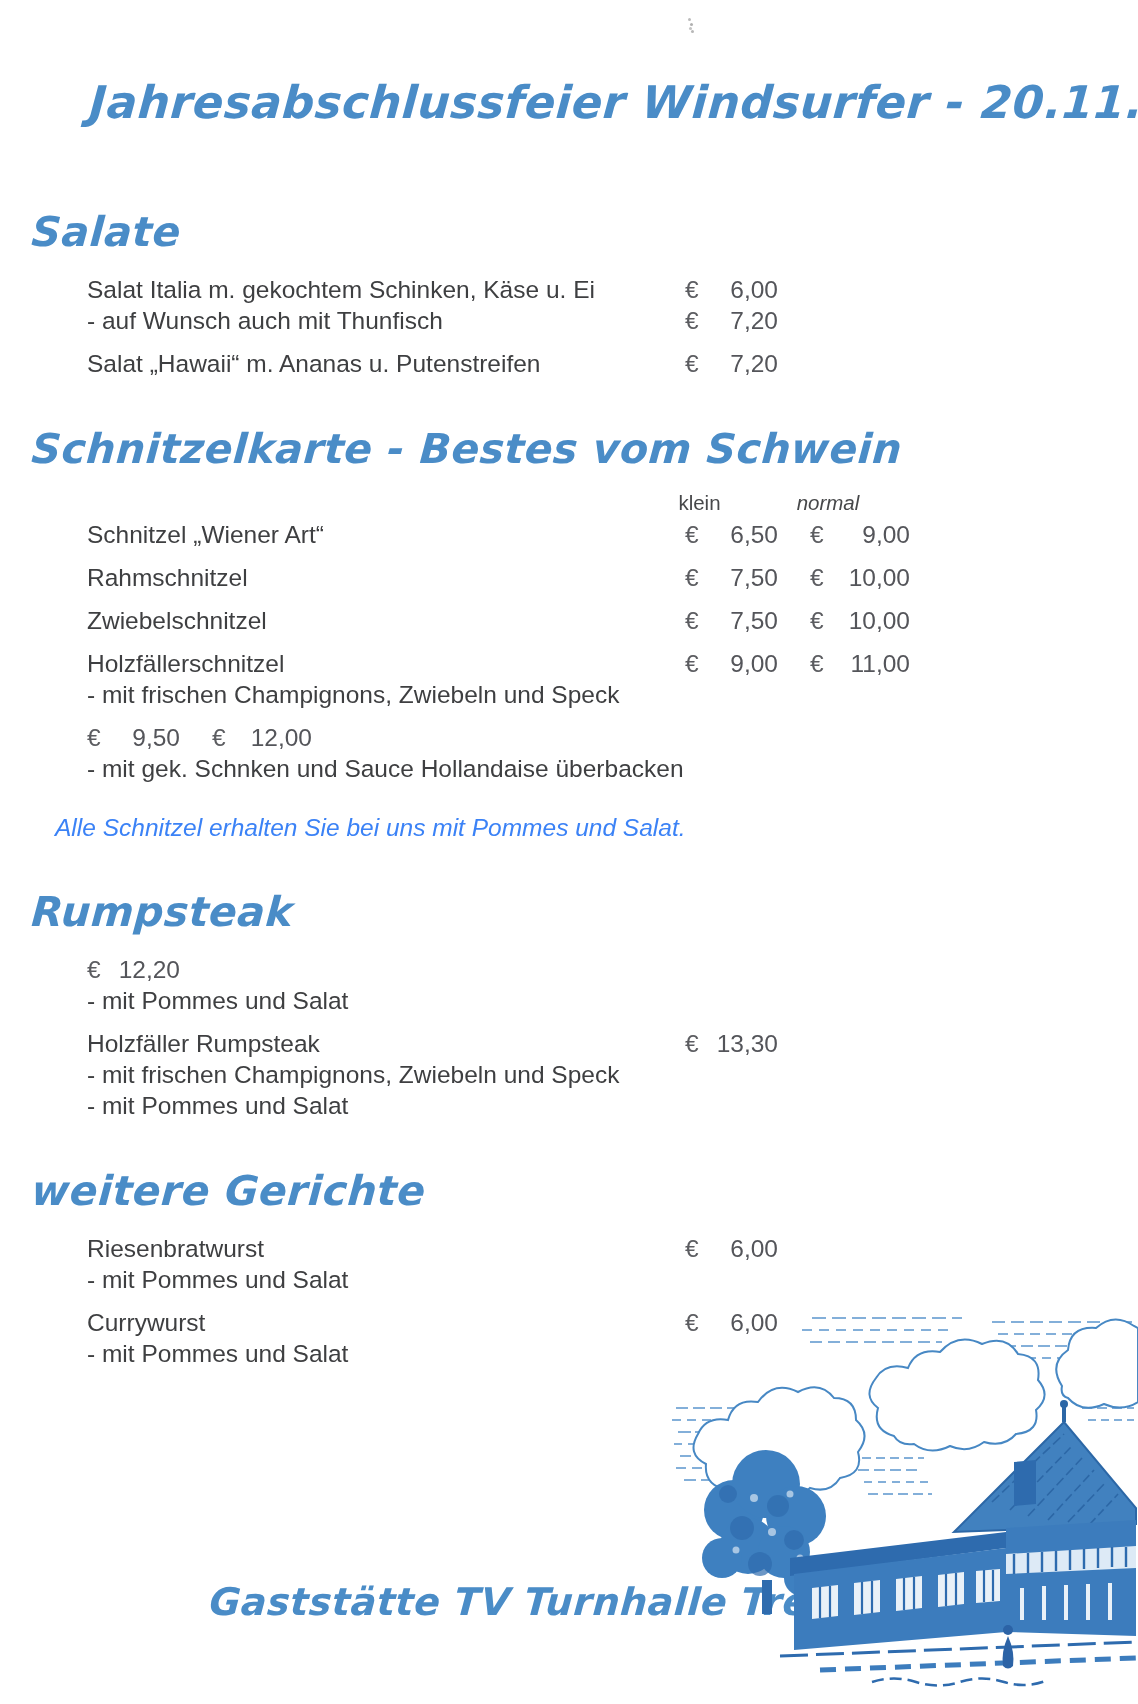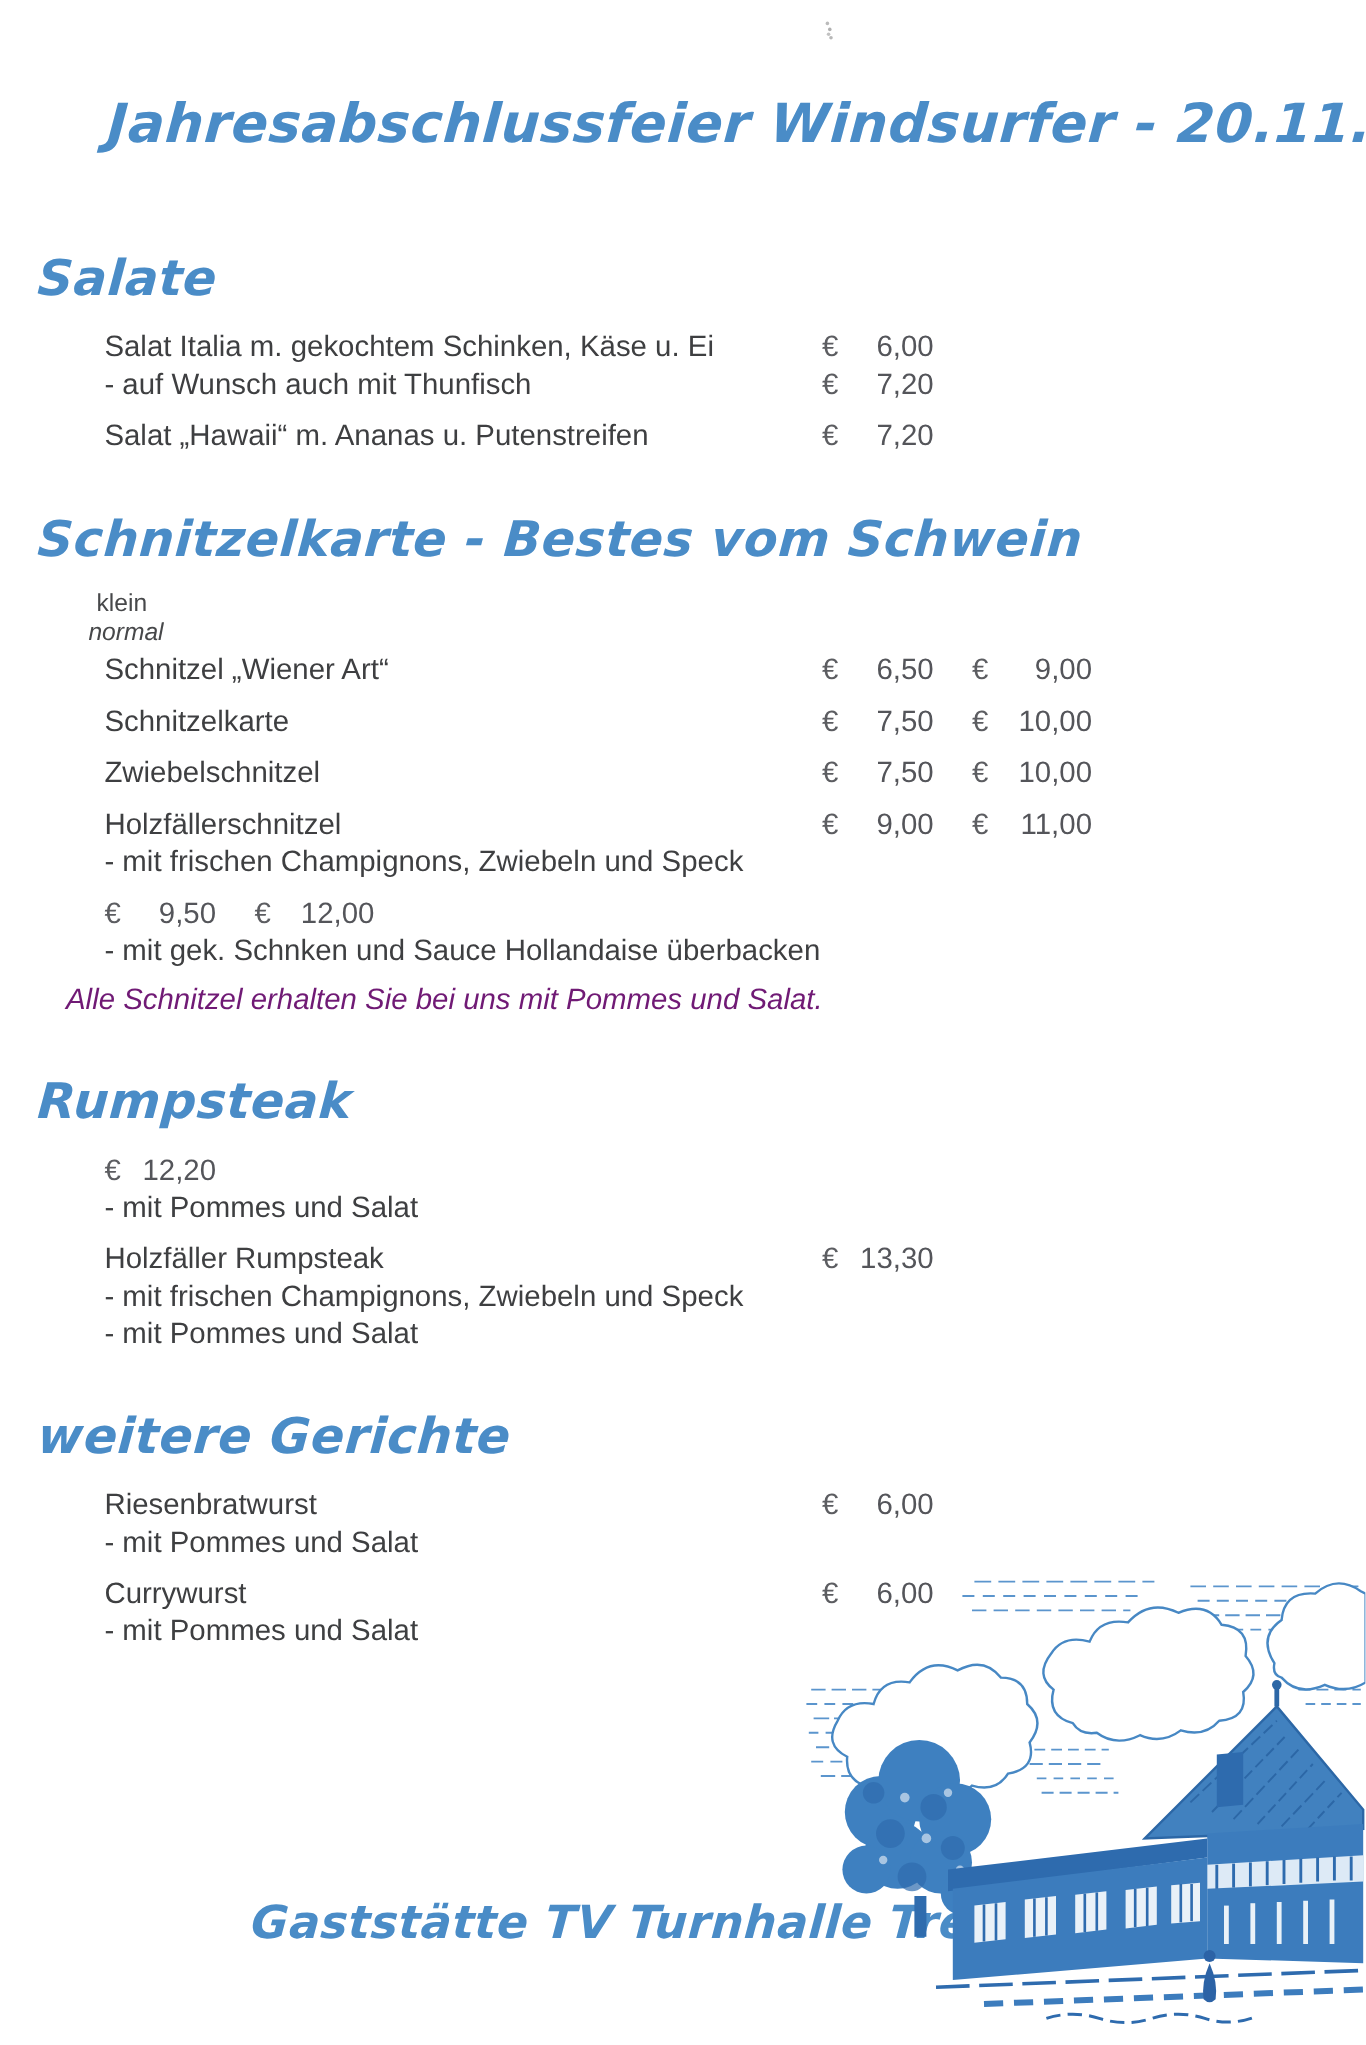--- a/index.html
+++ b/index.html
@@ -31,38 +31,37 @@
     box-shadow:2px 5px 0 #7d7d7d,1px 9px 0 #9a9a9a,3px 12px 0 #888;
   }
   .content{position:absolute;top:208px;left:0;width:100%;}
   .menu-section{margin:0 0 46px 0;}
   .section-heading{
     font-size:41px;margin:0 0 18px 30px;white-space:nowrap;
   }
   .cols-row{
     display:flex;margin-left:55px;font-size:20.5px;color:#47484a;
     margin-bottom:4px;
-    flex-direction:column;
   }
   .cols-spacer{width:598px;}
   .col-label{width:93px;text-align:center;margin-right:32px;}
   .col-label.second{width:100px;margin-right:0;font-style:italic;}
   .menu-item{margin:0 0 12px 87px;}
   .item-line{display:flex;font-size:24.5px;line-height:31px;}
   .item-text{width:598px;}
   .price{
     display:flex;justify-content:space-between;
     width:93px;margin-right:32px;color:var(--price-ink);
   }
   .price.second{width:100px;margin-right:0;}
   .euro{color:#5c5d61;}
   .amount{text-align:left;}
   .section-note{
-    font-style:italic;font-size:24.5px;color:#701a75;
-    margin:12px 0 0 55px;
+    font-style:italic;font-size:24.5px;color:#3b82f6;
+    margin:30px 0 0 55px;
   }
   .footer-name{
     position:absolute;left:208px;top:1580px;margin:0;
     font-size:38px;white-space:nowrap;
   }
   .illustration{
     position:absolute;right:0;bottom:0;width:476px;height:446px;
   }
 </style>
 </head>
@@ -116,21 +115,21 @@
             <span class="amount">6,50</span>
           </span>
           <span class="price second">
             <span class="euro">€</span>
             <span class="amount">9,00</span>
           </span>
         </div>
       </div>
       <div class="menu-item">
         <div class="item-line">
-          <span class="item-text">Schnitzelkarte</span>
+          <span class="item-text">Rahmschnitzel</span>
           <span class="price">
             <span class="euro">€</span>
             <span class="amount">7,50</span>
           </span>
           <span class="price second">
             <span class="euro">€</span>
             <span class="amount">10,00</span>
           </span>
         </div>
       </div>

